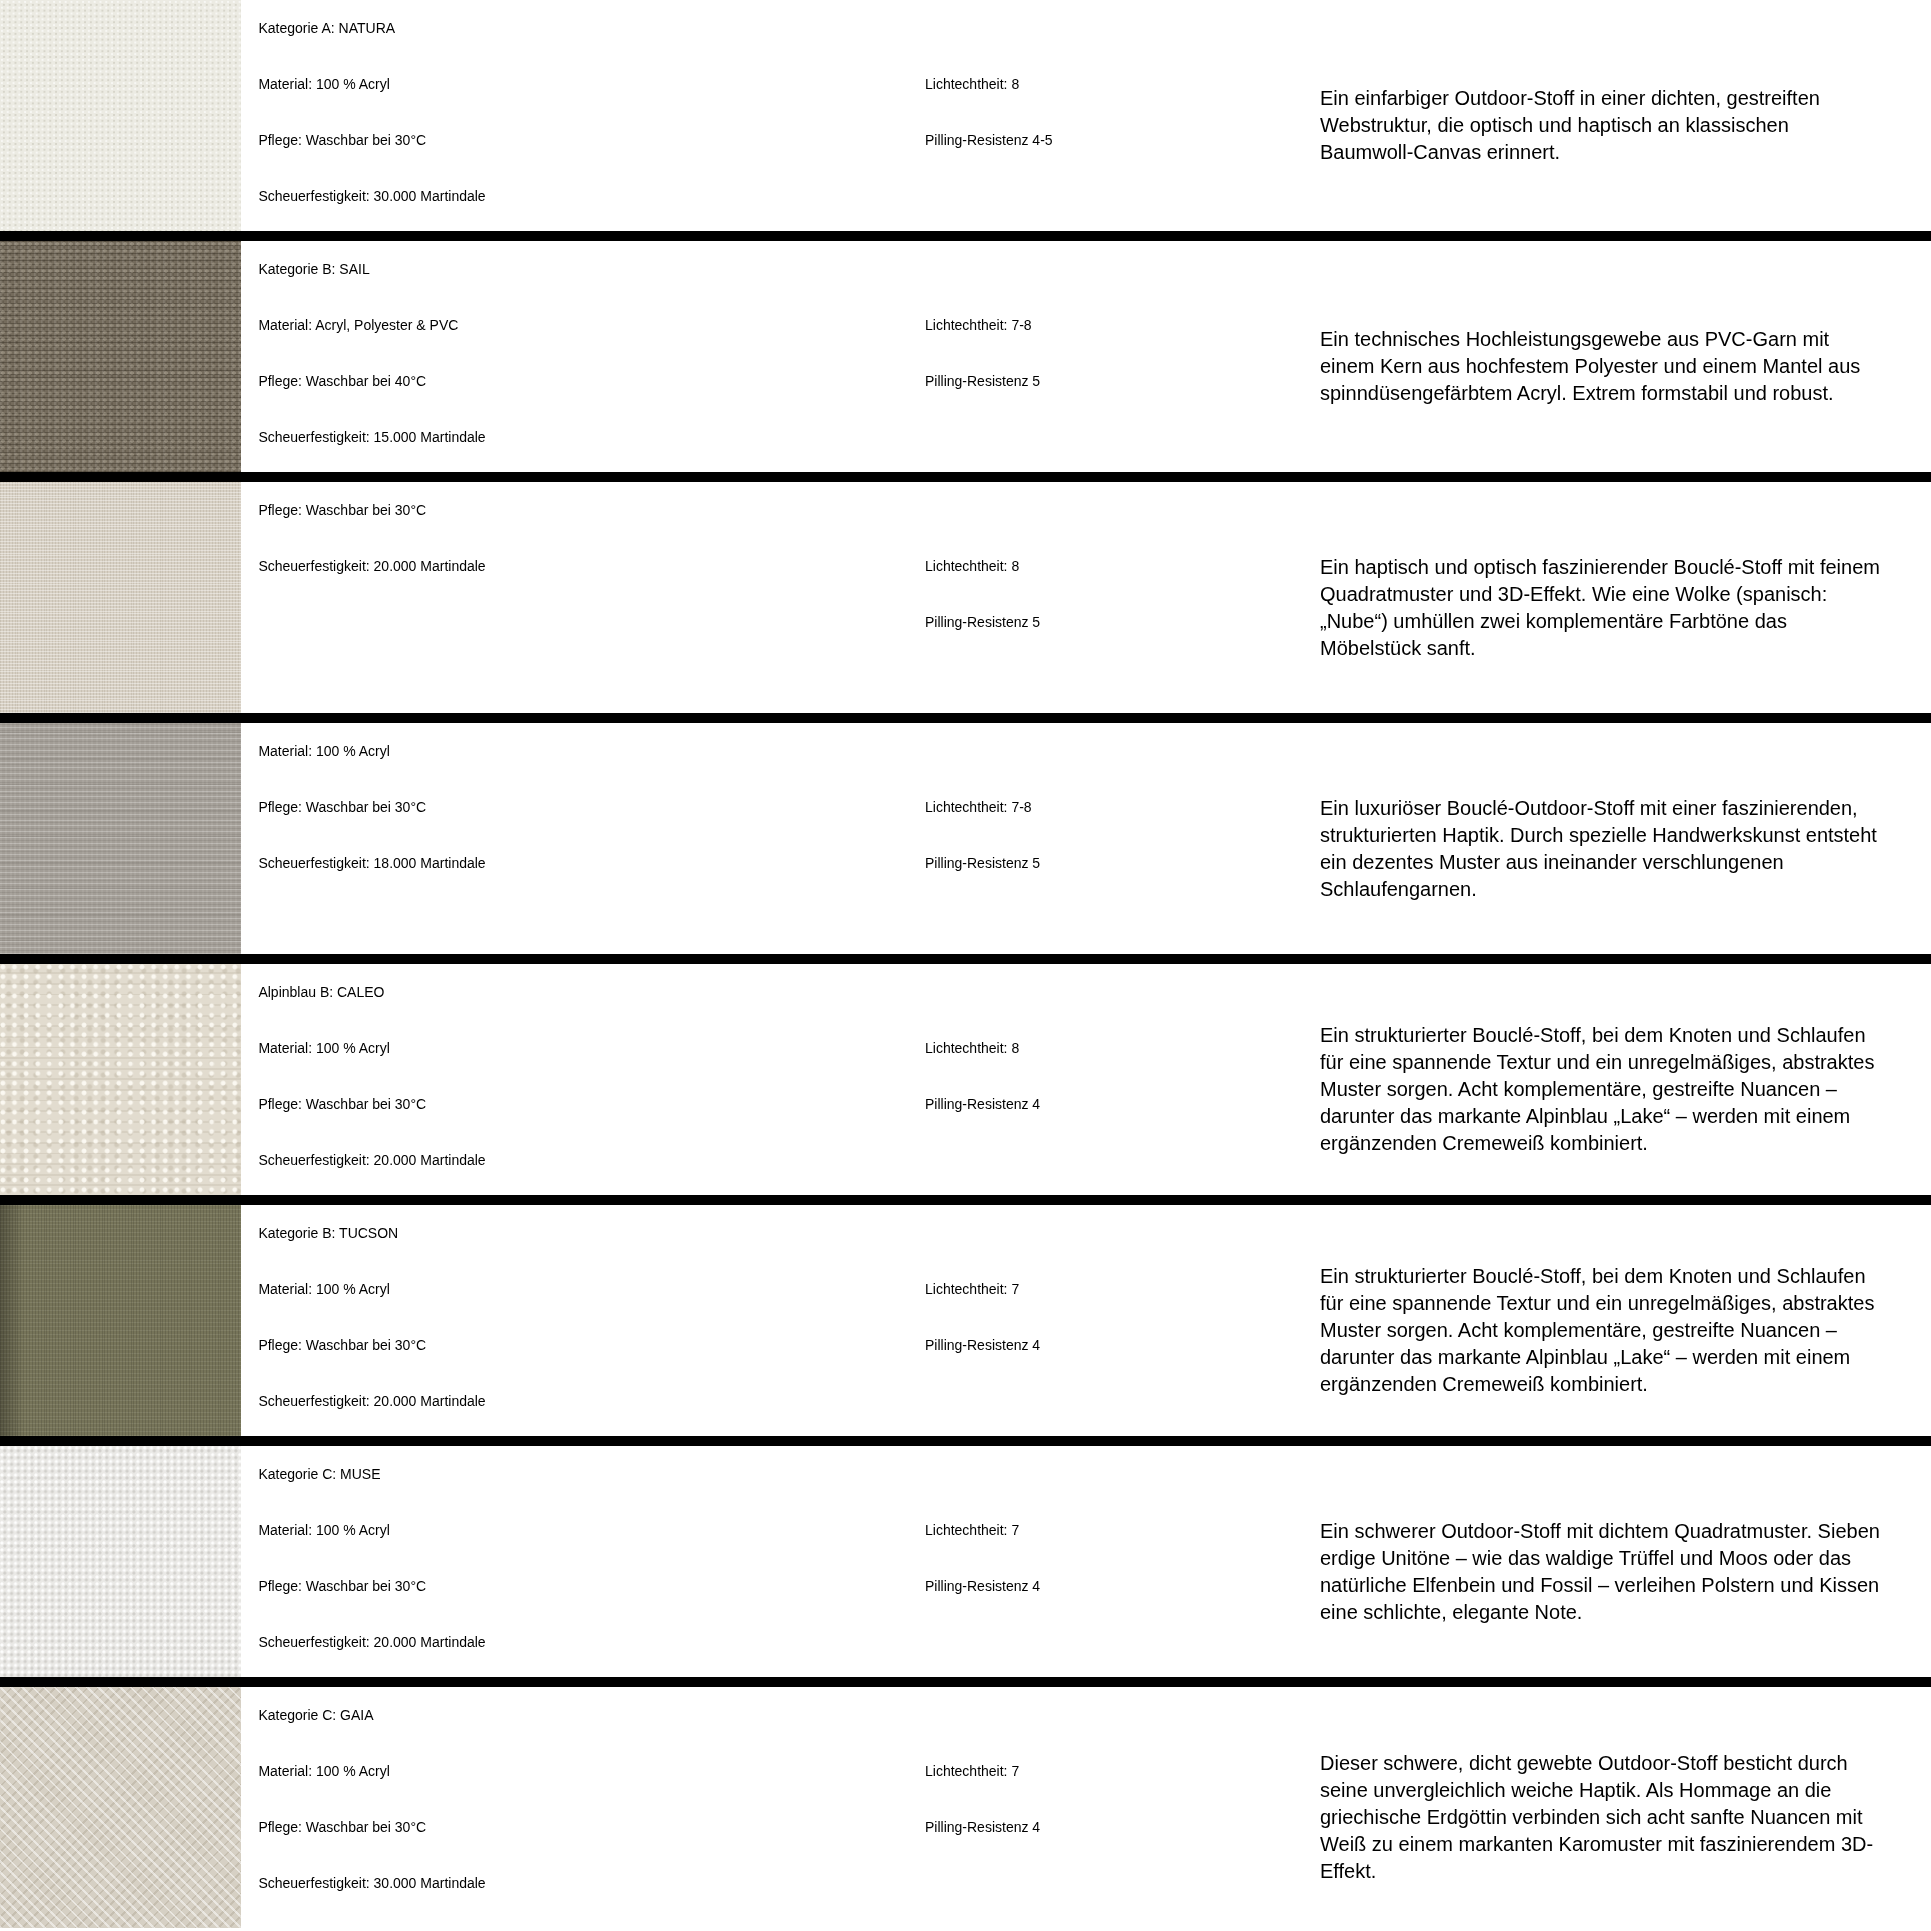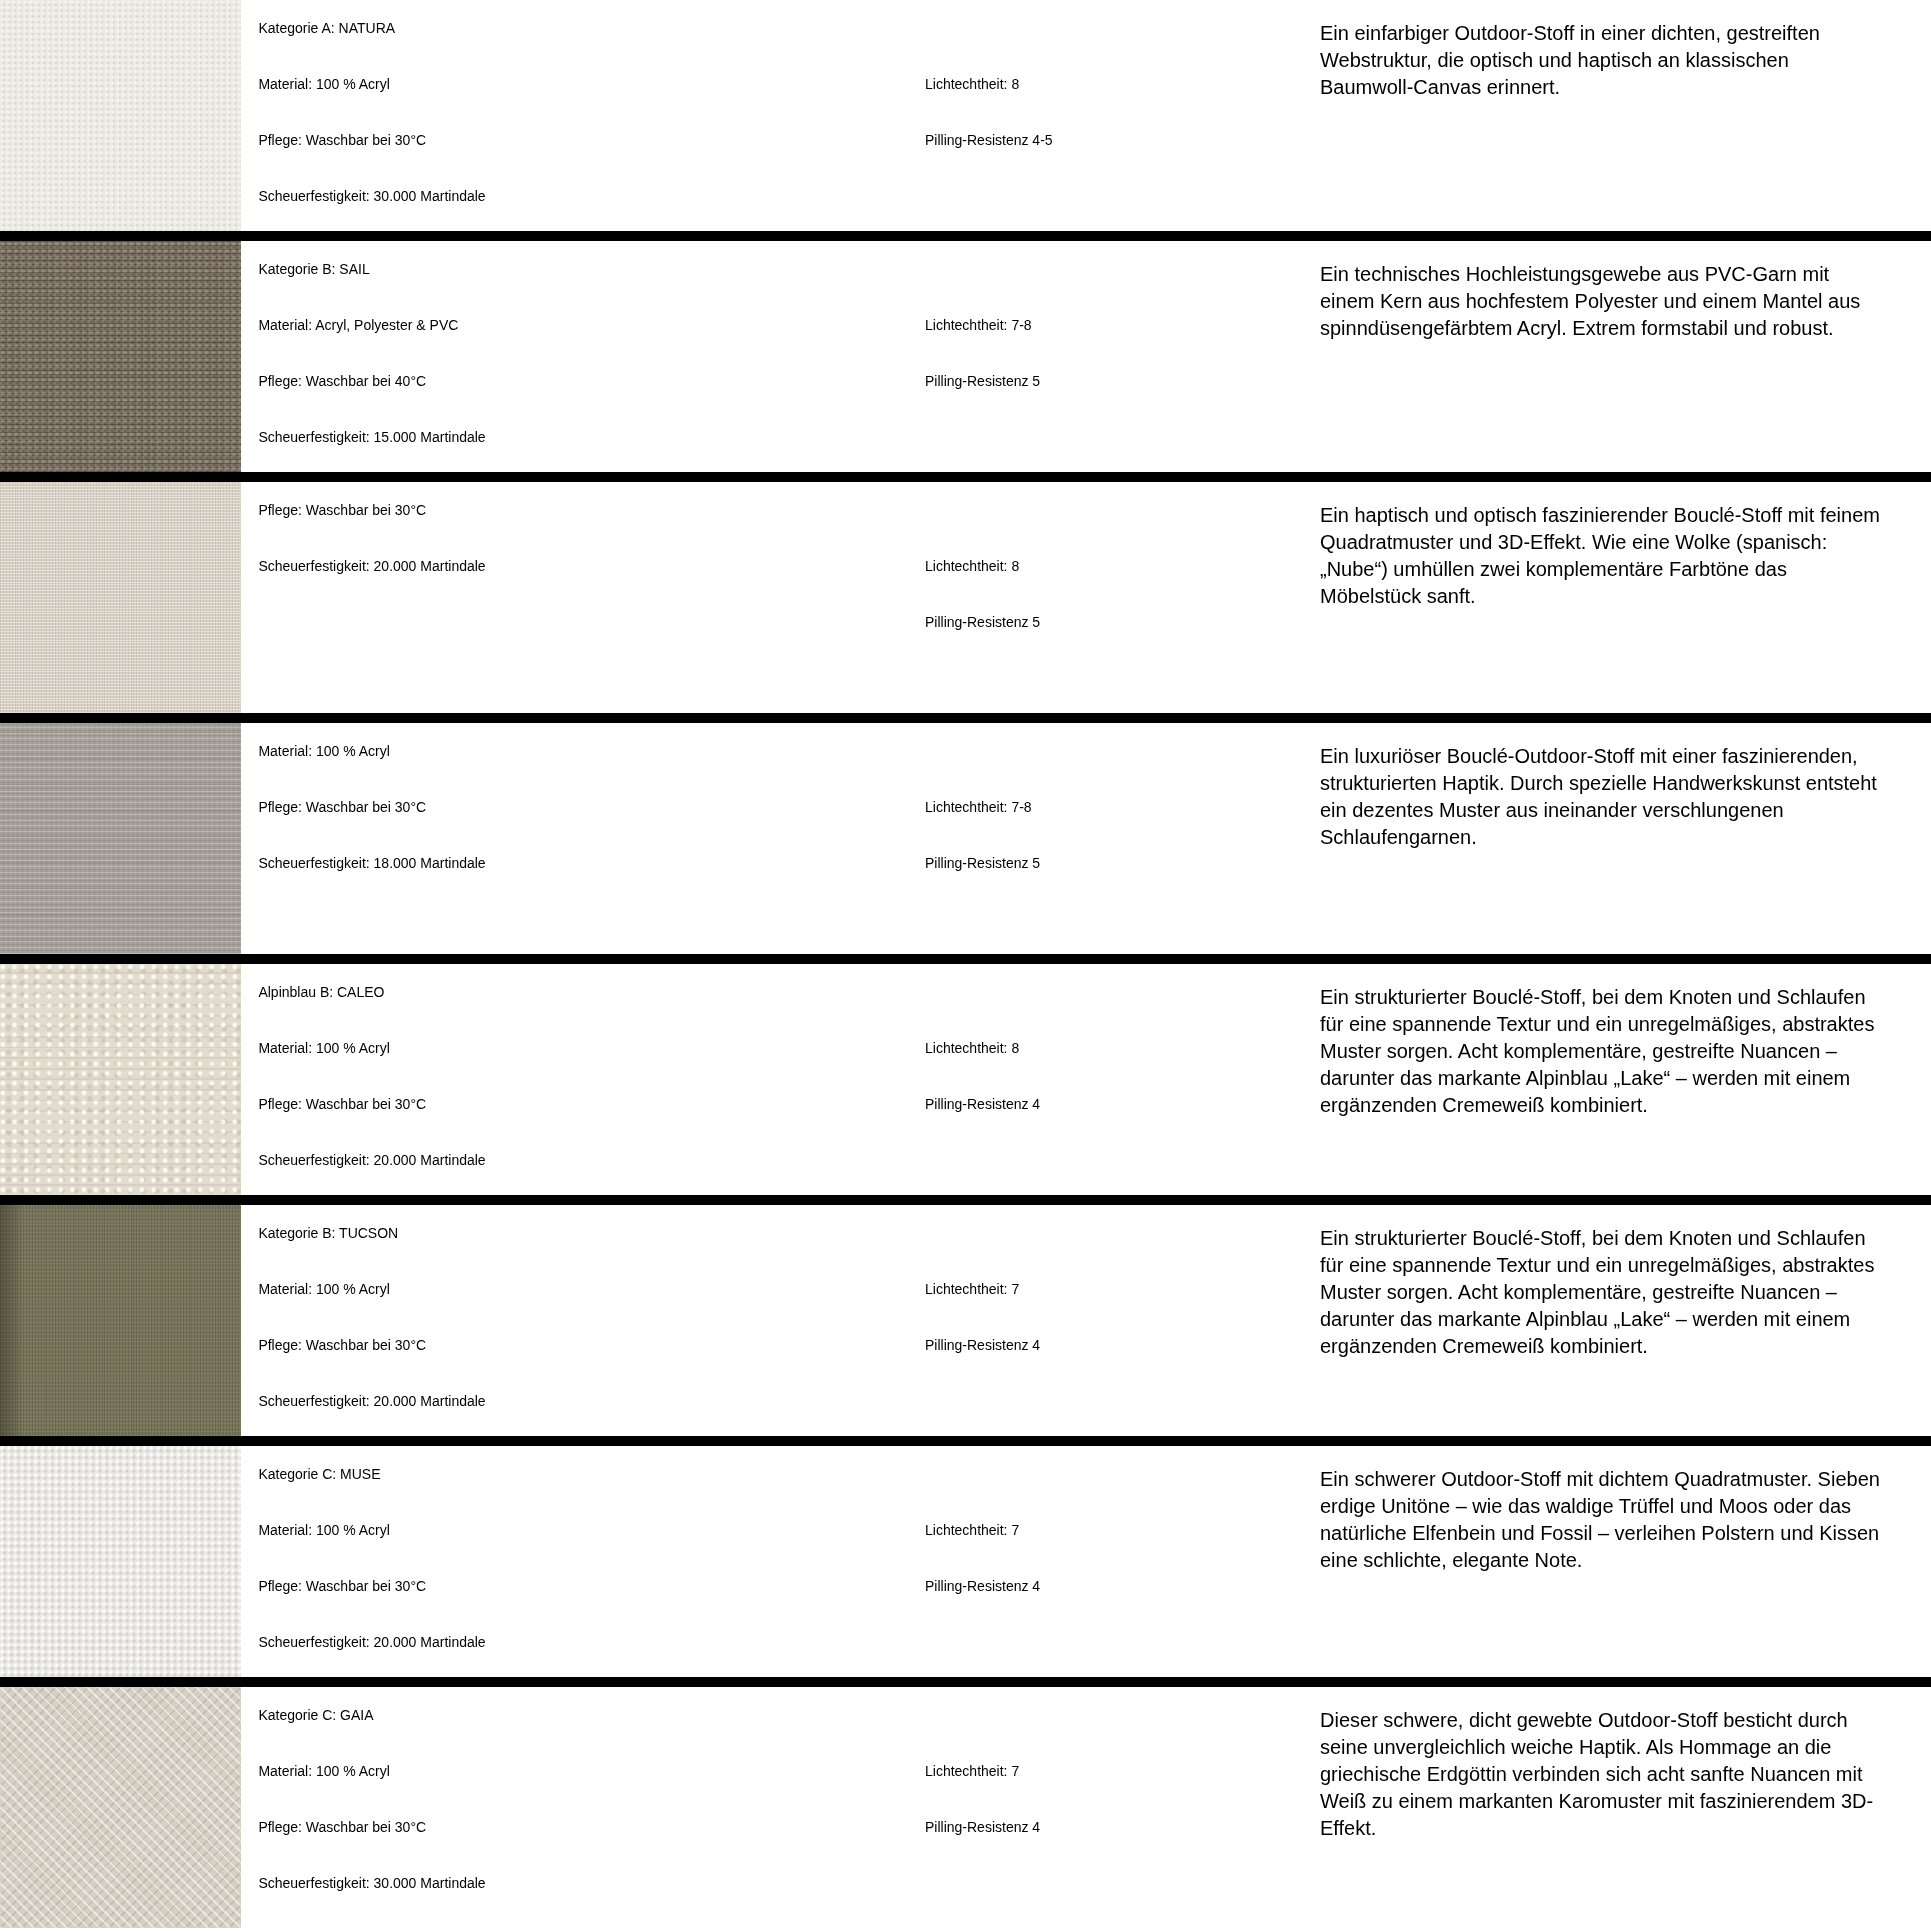--- a/index.html
+++ b/index.html
@@ -20,21 +20,21 @@
   }
   .col{box-sizing:border-box;}
   .col p{margin:0;font-size:14px;line-height:23px;white-space:nowrap;}
   .col-main{flex:0 0 684px;padding-left:17.4px;}
   .col-main p{margin-top:33px;}
   .col-main p:first-child{margin-top:17.4px;}
   .col-specs{flex:0 0 395px;}
   .col-specs p{margin-top:33px;}
   .col-specs p:first-child{margin-top:73px;}
   .col-desc{
-    flex:1;display:flex;align-items:flex-start;
+    flex:1;display:flex;align-items:center;
     padding-right:39px;
     margin-top:20px;
   }
   .col-desc p{
     font-size:20px;line-height:27px;white-space:normal;
     width:560px;
   }
 
   
   .tex-natura{

